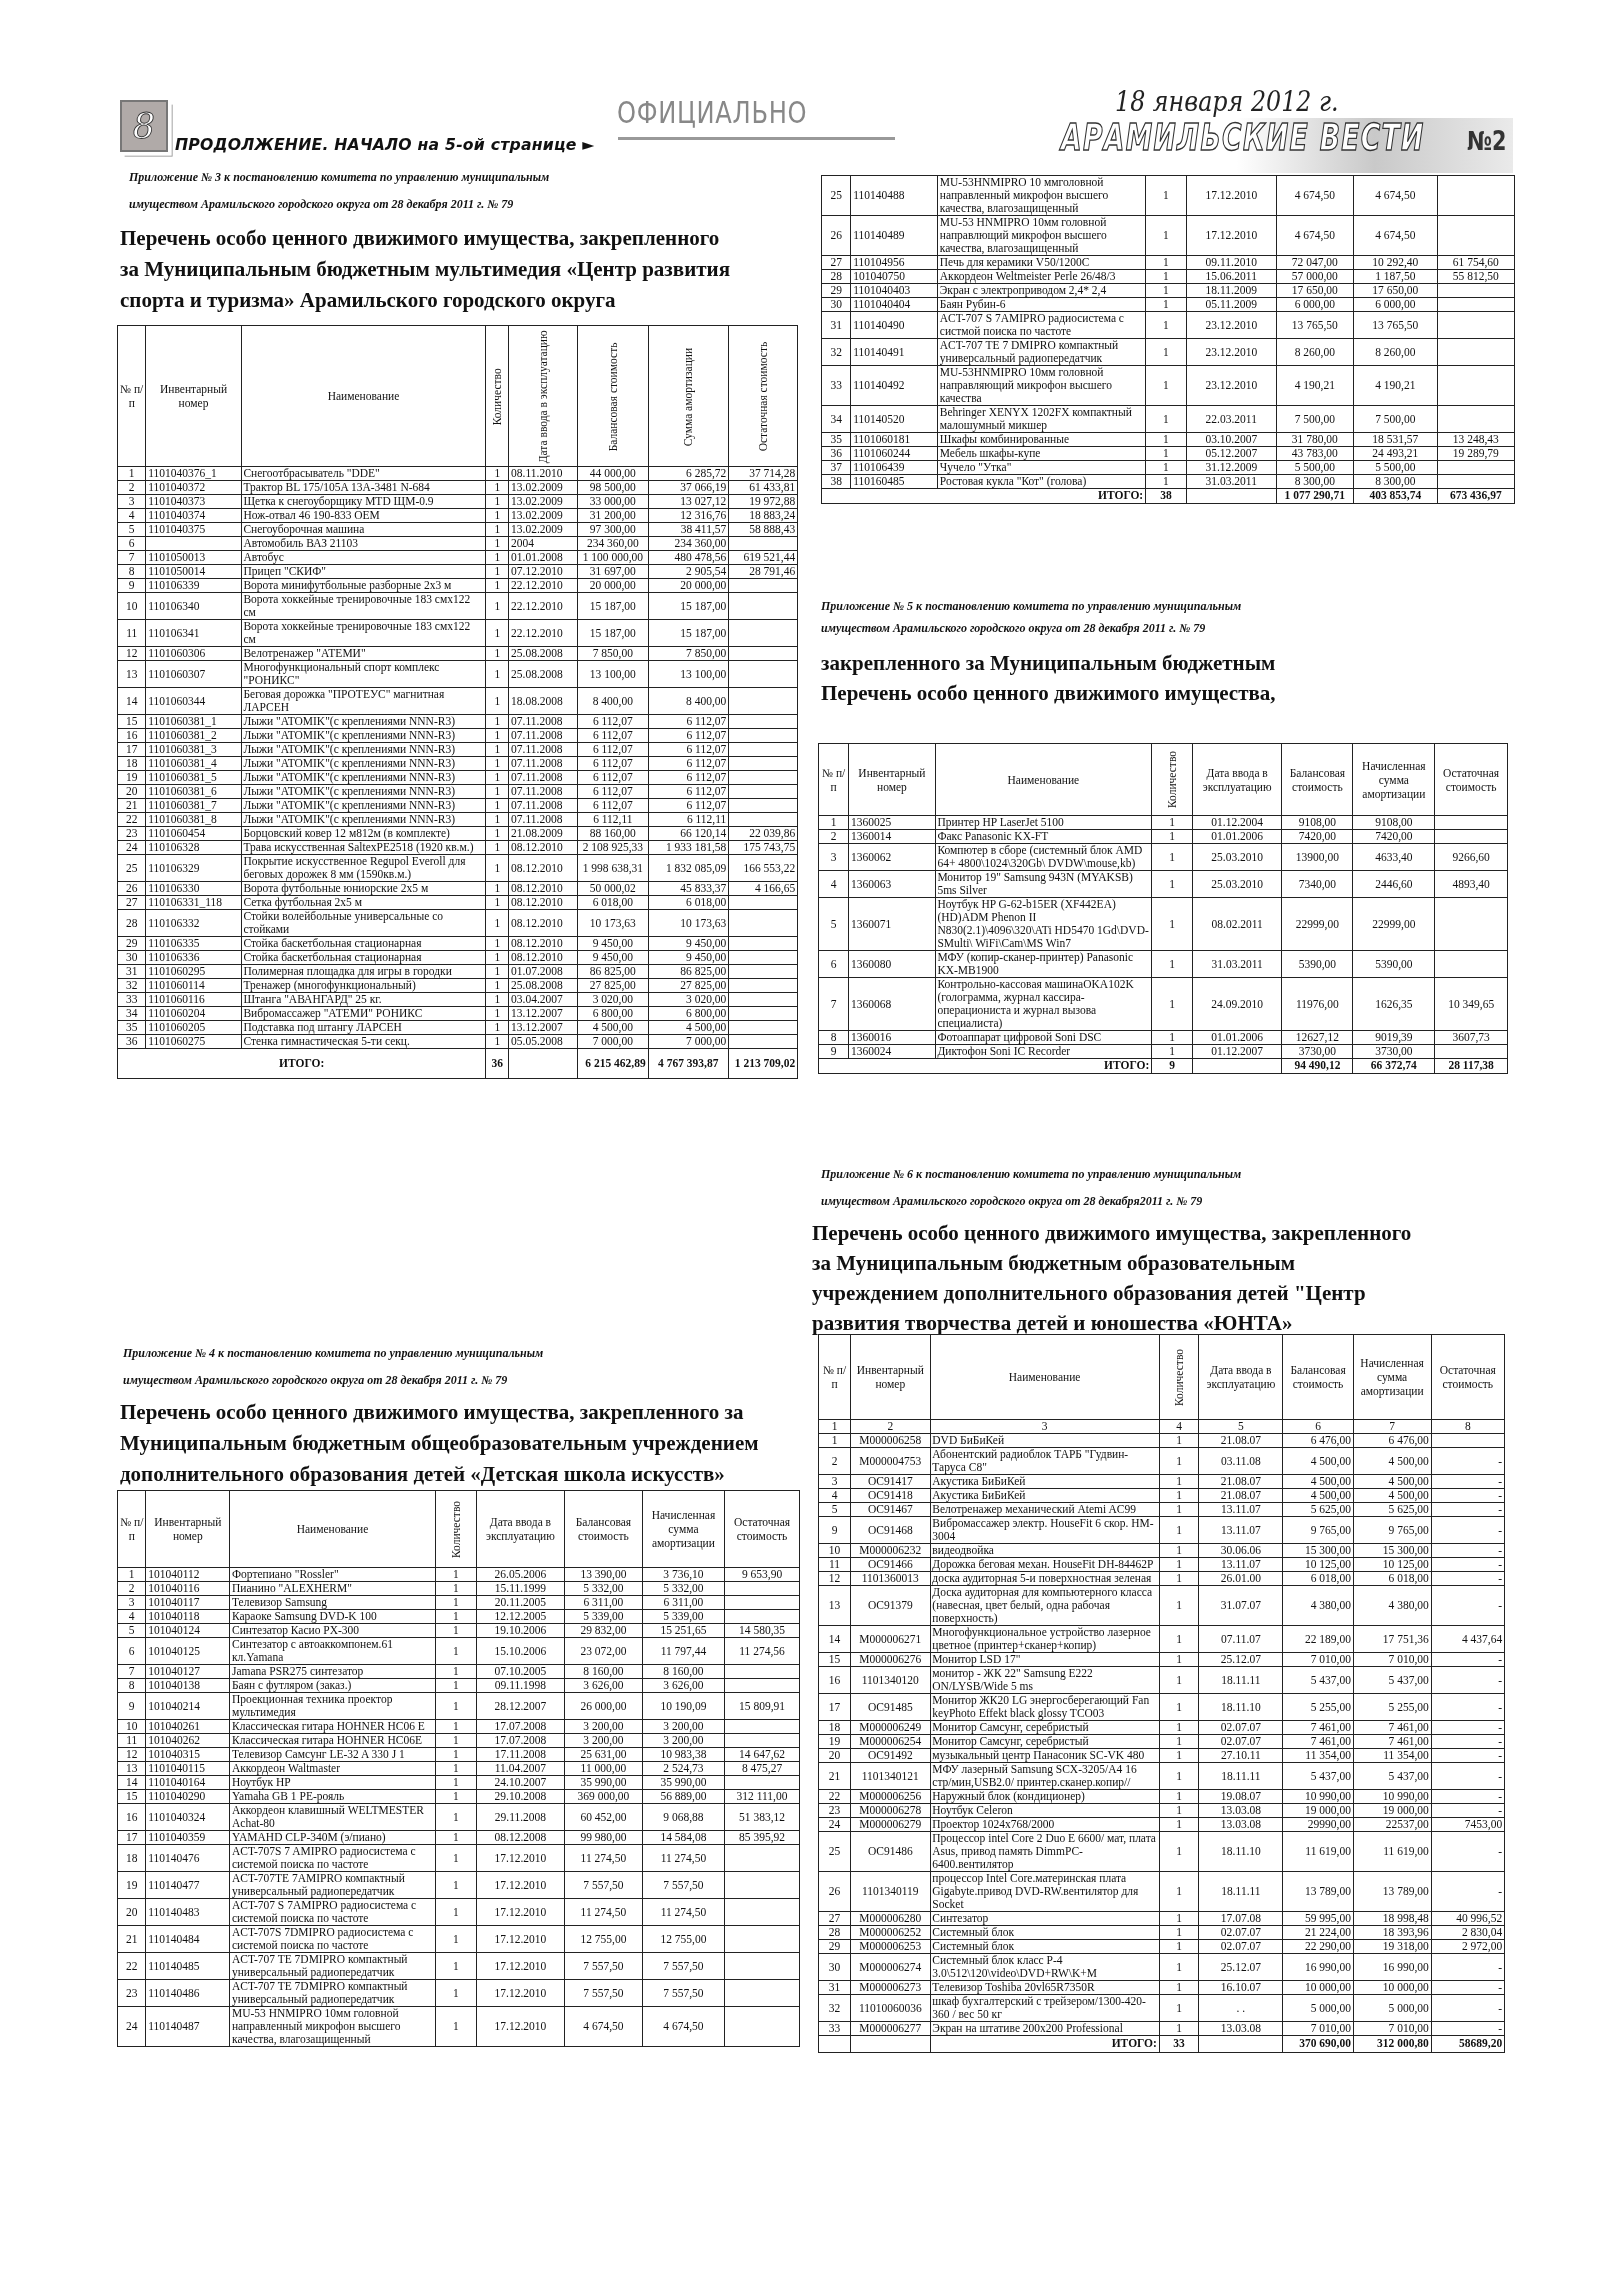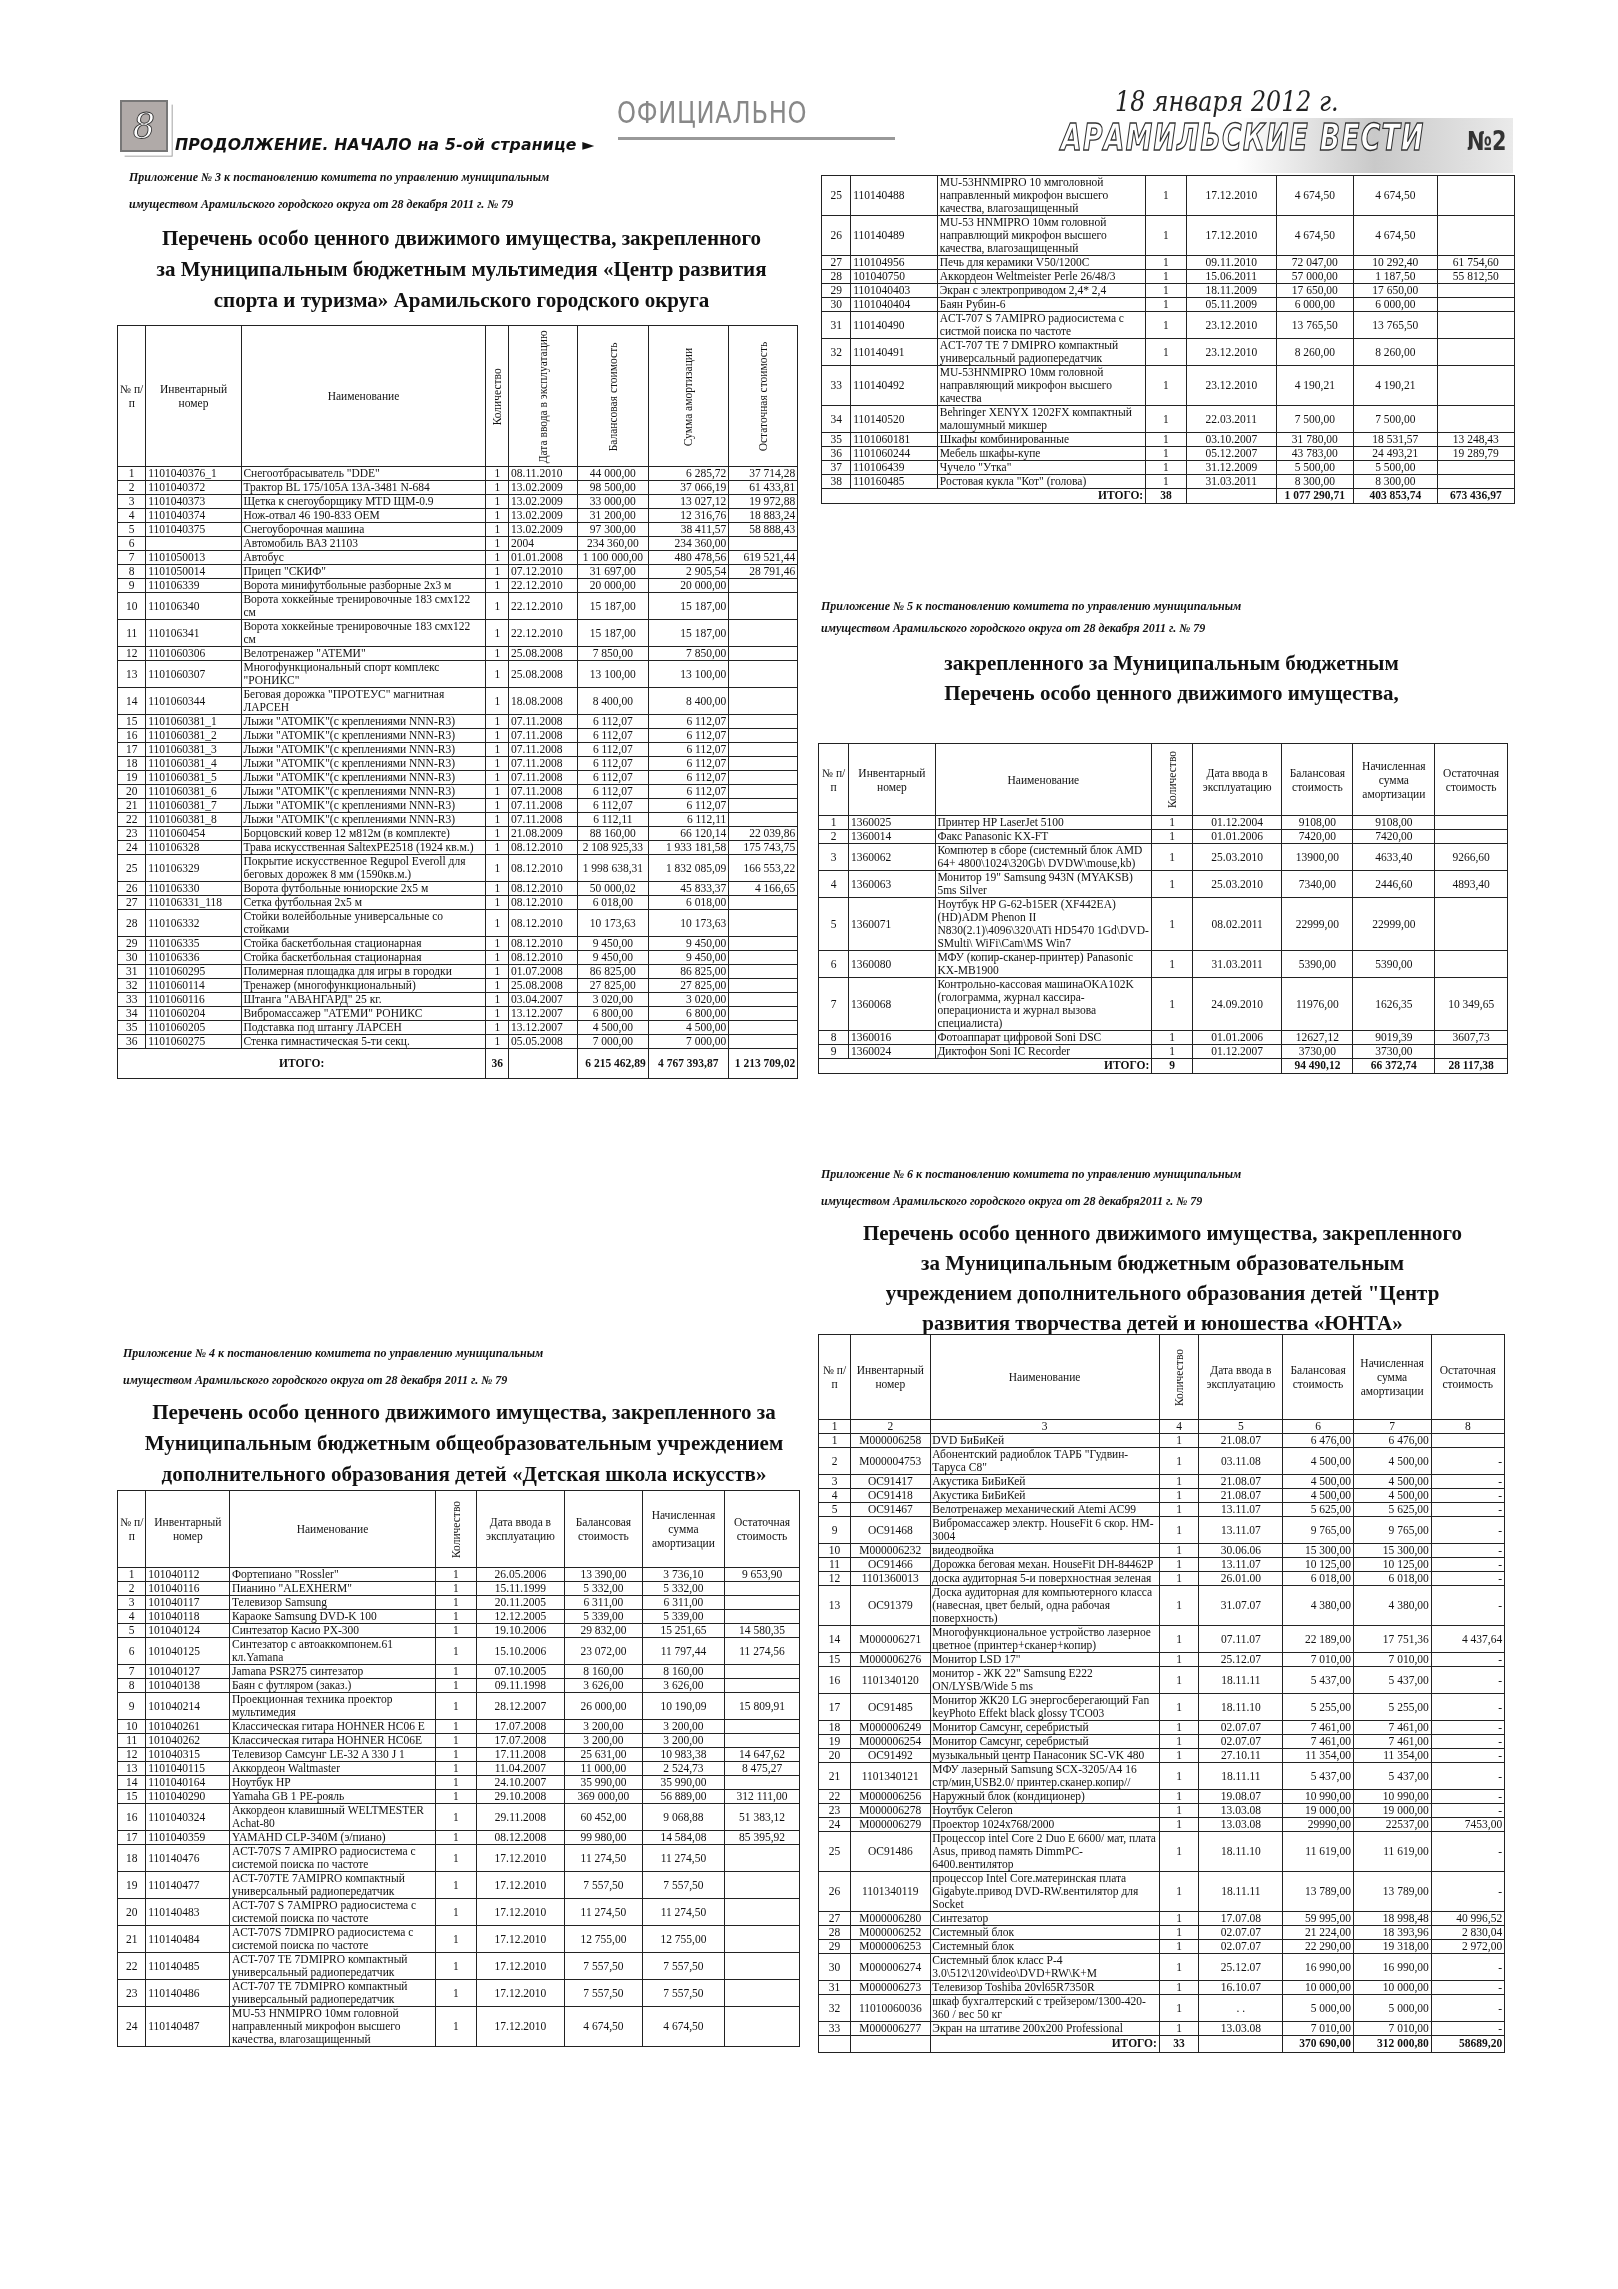--- a/index.html
+++ b/index.html
@@ -9,21 +9,21 @@
   .pagenum { left:120px; top:100px; width:44px; height:48px; border:2.8px solid #777; background:#b0aaa8; box-shadow:3.7px 3.7px 0 #fff, 4.6px 4.6px 0 #999; display:flex; align-items:center; justify-content:center; font-family:"DejaVu Serif", serif; font-style:italic; font-size:35px; color:#fff; -webkit-text-stroke:0.9px #333; }
   .continued { left:175px; top:135px; font-family:"DejaVu Sans", sans-serif; font-weight:bold; font-style:italic; font-size:15.7px; letter-spacing:0.2px; }
   .section { left:617px; top:94px; font-family:"DejaVu Sans", sans-serif; font-size:31px; color:#888; letter-spacing:0.9px; transform:scaleX(0.78); transform-origin:left top; }
   .section-line { left:618px; top:137px; width:277px; height:2.8px; background:#999; }
   .date { left:1115px; top:85px; font-family:"DejaVu Serif", serif; font-style:italic; font-size:28px; color:#222; transform:scaleX(0.85); transform-origin:left top; }
   .masthead { left:1052px; top:118px; width:461px; height:55px; background:linear-gradient(90deg, rgba(255,255,255,0) 40%, #c9c9c9 70%, #eaeaea 100%); }
   .masthead-text { left:1061px; top:116px; font-family:"DejaVu Sans", sans-serif; font-weight:bold; font-style:italic; font-size:37px; color:#fff; -webkit-text-stroke:1.4px #333; letter-spacing:1.8px; transform:scaleX(0.72); transform-origin:left top; }
   .issue { left:1467px; top:126px; font-family:"DejaVu Sans", sans-serif; font-weight:bold; font-size:26px; color:#333; transform:scaleX(0.8); transform-origin:left top; }
 
   .appendix { font-style:italic; font-weight:bold; font-size:12px; line-height:27px; }
-  .title { font-weight:bold; font-size:21px; line-height:31px; text-align:center; }
+  .title { font-weight:bold; font-size:21px; line-height:31px; }
 
   table.inv { border-collapse:collapse; position:absolute; font-size:11.5px; line-height:13px; table-layout:fixed; }
   table.inv td, table.inv th { border:1.4px solid #222; padding:0 1.8px; vertical-align:middle; font-weight:normal; }
   table.inv th { text-align:center; font-size:11.5px; line-height:14px; }
   table.inv th.vert { writing-mode:vertical-rl; transform:rotate(180deg); text-align:center; padding:3.7px 0; }
   td.c { text-align:center; }
   td.r { text-align:right; }
   tr.total td { font-weight:bold; }
   td.tl { text-align:center; font-weight:bold; }
 </style>
@@ -298,21 +298,21 @@
         <td>Борцовский ковер 12 м812м (в комплекте)</td>
         <td class="c">1</td>
         <td>21.08.2009</td>
         <td class="c">88 160,00</td>
         <td class="r">66 120,14</td>
         <td class="r">22 039,86</td>
       </tr>
       <tr>
         <td class="c">24</td>
         <td>110106328</td>
-        <td>Трава искусственная SaltexPE2518 (1924 кв.м.)</td>
+        <td>Трава искусственная SaltexPE2518 (1920 кв.м.)</td>
         <td class="c">1</td>
         <td>08.12.2010</td>
         <td class="c">2 108 925,33</td>
         <td class="r">1 933 181,58</td>
         <td class="r">175 743,75</td>
       </tr>
       <tr>
         <td class="c">25</td>
         <td>110106329</td>
         <td>Покрытие искусственное Regupol Everoll для беговых дорожек 8 мм (1590кв.м.)</td>

